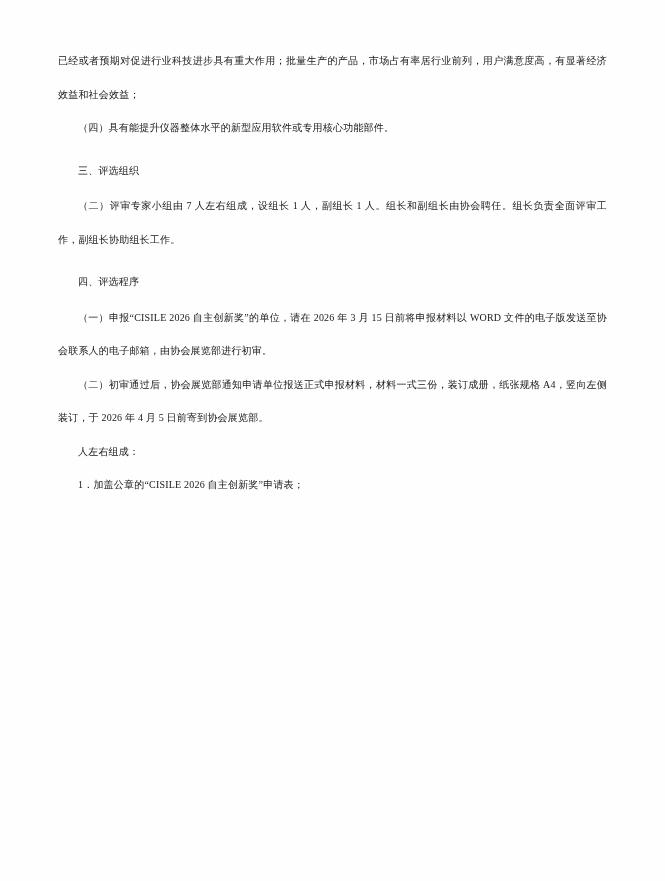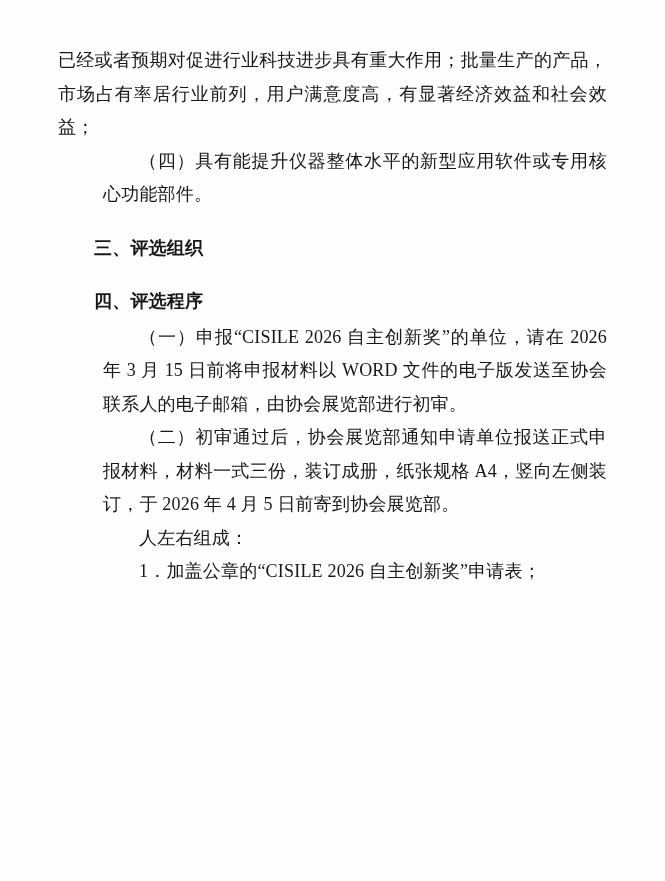--- a/index.html
+++ b/index.html
@@ -20,52 +20,52 @@
     height: 881px;
     background: #fefefe;
     box-sizing: border-box;
     padding: 44px 58px 20px 58px;
   }
   .doc-body {
     width: 100%;
   }
   p.para {
     margin: 0 0 0 0;
-    font-size: 18px;
+    font-size: 10px;
     line-height: 33.5px;
     text-align: justify;
     text-justify: inter-ideograph;
     letter-spacing: 0.2px;
     color: #171717;
     font-family: "Liberation Serif", "DejaVu Serif", serif;
   }
   p.indent {
     text-indent: 2em;
-    margin-left: 45px;
   }
   p.heading {
     text-indent: 2em;
-    font-weight: bold;
-    margin-top: 20px;
+    font-weight: normal;
+    margin-top: 9px;
     margin-bottom: 2px;
   }
 </style>
 </head>
 <body>
 
 <div class="page">
   <div class="doc-body">
 
     <p class="para">已经或者预期对促进行业科技进步具有重大作用；批量生产的产品，市场占有率居行业前列，用户满意度高，有显著经济效益和社会效益；</p>
 
     <p class="para indent">（四）具有能提升仪器整体水平的新型应用软件或专用核心功能部件。</p>
 
     <p class="para heading">三、评选组织</p>
 
 
+    <p class="para indent">（二）评审专家小组由 7 人左右组成，设组长 1 人，副组长 1 人。组长和副组长由协会聘任。组长负责全面评审工作，副组长协助组长工作。</p>
 
 
     <p class="para heading">四、评选程序</p>
 
     <p class="para indent">（一）申报“CISILE 2026 自主创新奖”的单位，请在 2026 年 3 月 15 日前将申报材料以 WORD 文件的电子版发送至协会联系人的电子邮箱，由协会展览部进行初审。</p>
 
     <p class="para indent">（二）初审通过后，协会展览部通知申请单位报送正式申报材料，材料一式三份，装订成册，纸张规格 A4，竖向左侧装订，于 2026 年 4 月 5 日前寄到协会展览部。</p>
 
     <p class="para indent">人左右组成：</p>
 

